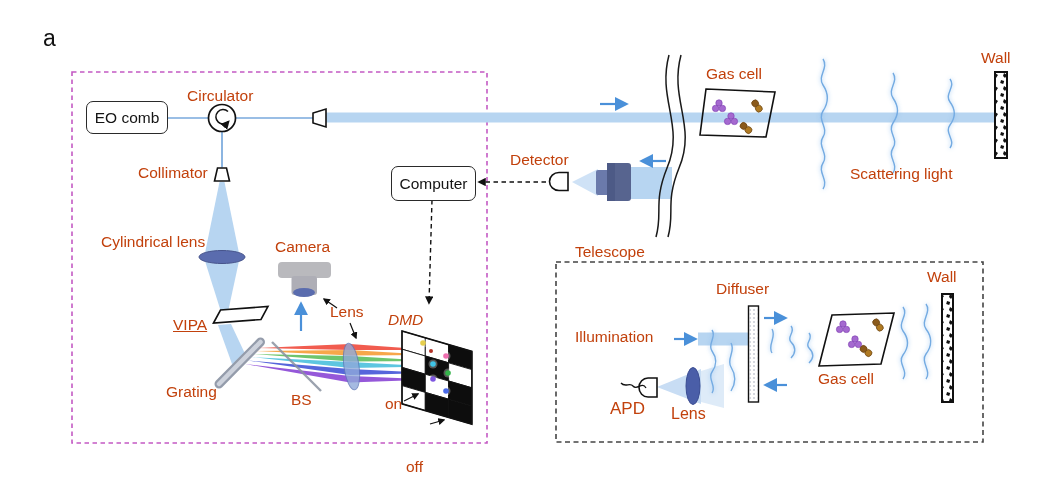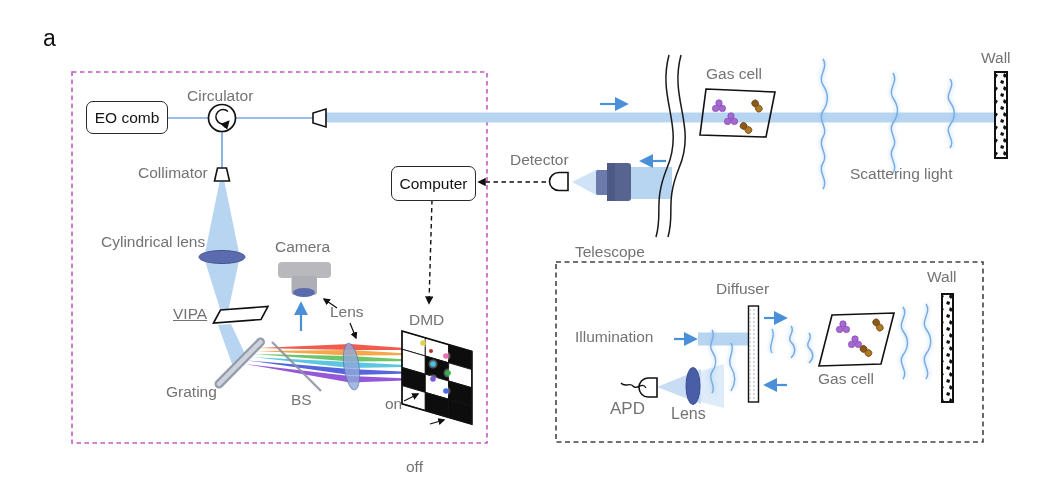--- a/index.html
+++ b/index.html
@@ -1,19 +1,19 @@
 <!DOCTYPE html>
 <html><head>
 <meta charset="utf-8">
 <style>
   html,body{margin:0;padding:0;background:#fff;}
   #fig{position:relative;width:1047px;height:486px;background:#fff;overflow:hidden;
        font-family:"Liberation Sans",sans-serif;}
   #gfx{position:absolute;left:0;top:0;}
-  .lbl{position:absolute;font-size:15.5px;color:#737373;white-space:nowrap;line-height:1.1;}
+  .lbl{position:absolute;font-size:15.5px;color:#c2410c;white-space:nowrap;line-height:1.1;}
   .panel{font-size:23px;color:#111;}
   .node{position:absolute;border:1.7px solid #2a2a2a;border-radius:7px;background:#fff;
         display:flex;align-items:center;justify-content:center;font-size:15.5px;color:#141414;}
   .sq{filter:drop-shadow(0 0 2px rgba(140,190,240,0.9));}
   .sq path{stroke:#74abe2;stroke-width:1.4;fill:none;}
 </style>
 </head>
 <body>
 
 <div id="fig">
@@ -244,23 +244,23 @@
   <span>Computer</span>
 </div>
 <div class="node" style="left:86px;top:101px;width:80px;height:31px;">
   <span>EO comb</span>
 </div>
 
 <span class="lbl" style="left:187px;top:87px;">Circulator</span>
 <span class="lbl" style="left:138px;top:164px;text-align:center;">Collimator</span>
 <span class="lbl" style="left:101px;top:233px;">Cylindrical lens</span>
 <span class="lbl" style="left:275px;top:238px;">Camera</span>
-<span class="lbl" style="left:173px;top:305px;text-decoration:underline;">VIPA</span>
+<span class="lbl" style="left:173px;top:316px;text-decoration:underline;">VIPA</span>
 <span class="lbl" style="left:330px;top:303px;">Lens</span>
-<span class="lbl" style="left:409px;top:311px;">DMD</span>
+<span class="lbl" style="left:388px;top:311px;font-style:italic;">DMD</span>
 <span class="lbl" style="left:166px;top:383px;">Grating</span>
 <span class="lbl" style="left:291px;top:383px;margin-top:8px;">BS</span>
 <span class="lbl" style="left:385px;top:395px;">on</span>
 <span class="lbl" style="left:406px;top:414px;margin-top:44px;">off</span>
 <span class="lbl" style="left:510px;top:151px;">Detector</span>
 <span class="lbl" style="left:575px;top:202px;margin-top:41px;">Telescope</span>
 <span class="lbl" style="left:706px;top:65px;">Gas cell</span>
 <span class="lbl" style="left:850px;top:165px;">Scattering light</span>
 <span class="lbl" style="left:981px;top:49px;">Wall</span>
 <span class="lbl" style="left:716px;top:280px;">Diffuser</span>

